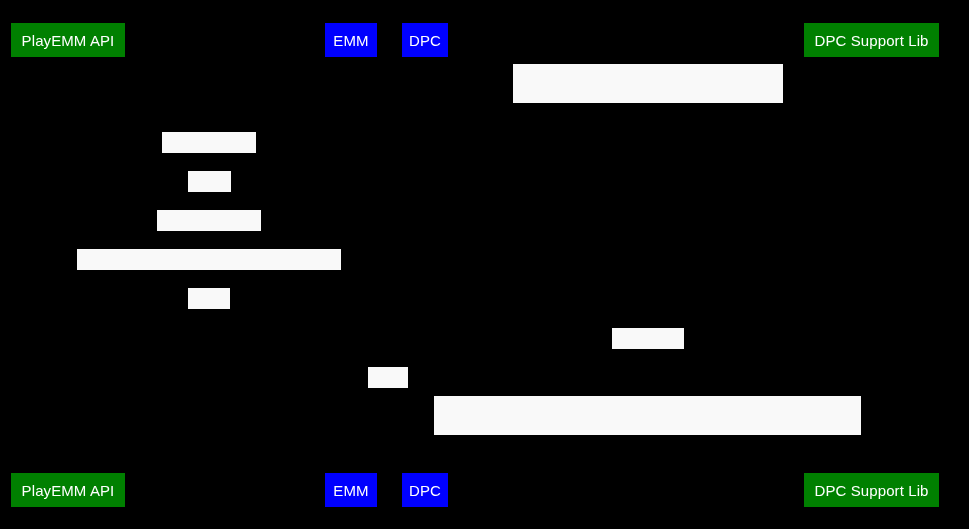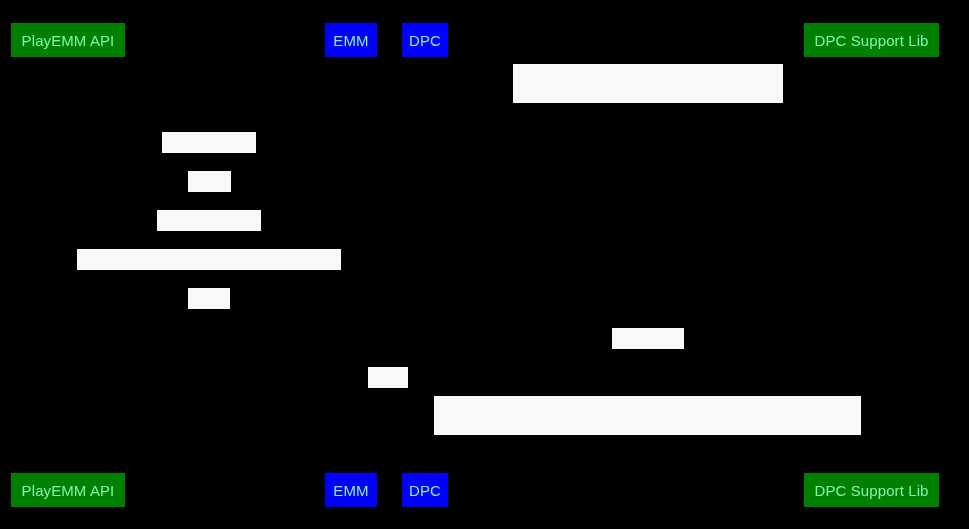--- a/index.html
+++ b/index.html
@@ -17,21 +17,21 @@
     height: 529px;
     background: #000000;
     overflow: hidden;
   }
   .participant {
     position: absolute;
     box-sizing: border-box;
     display: flex;
     align-items: center;
     justify-content: center;
-    color: #86efac;
+    color: #ffffff;
     font-size: 15px;
     line-height: 1;
     white-space: nowrap;
     letter-spacing: 0.1px;
   }
   .participant.green { background: #008000; }
   .participant.blue  { background: #0000ff; }
 
   .msg-label {
     position: absolute;

